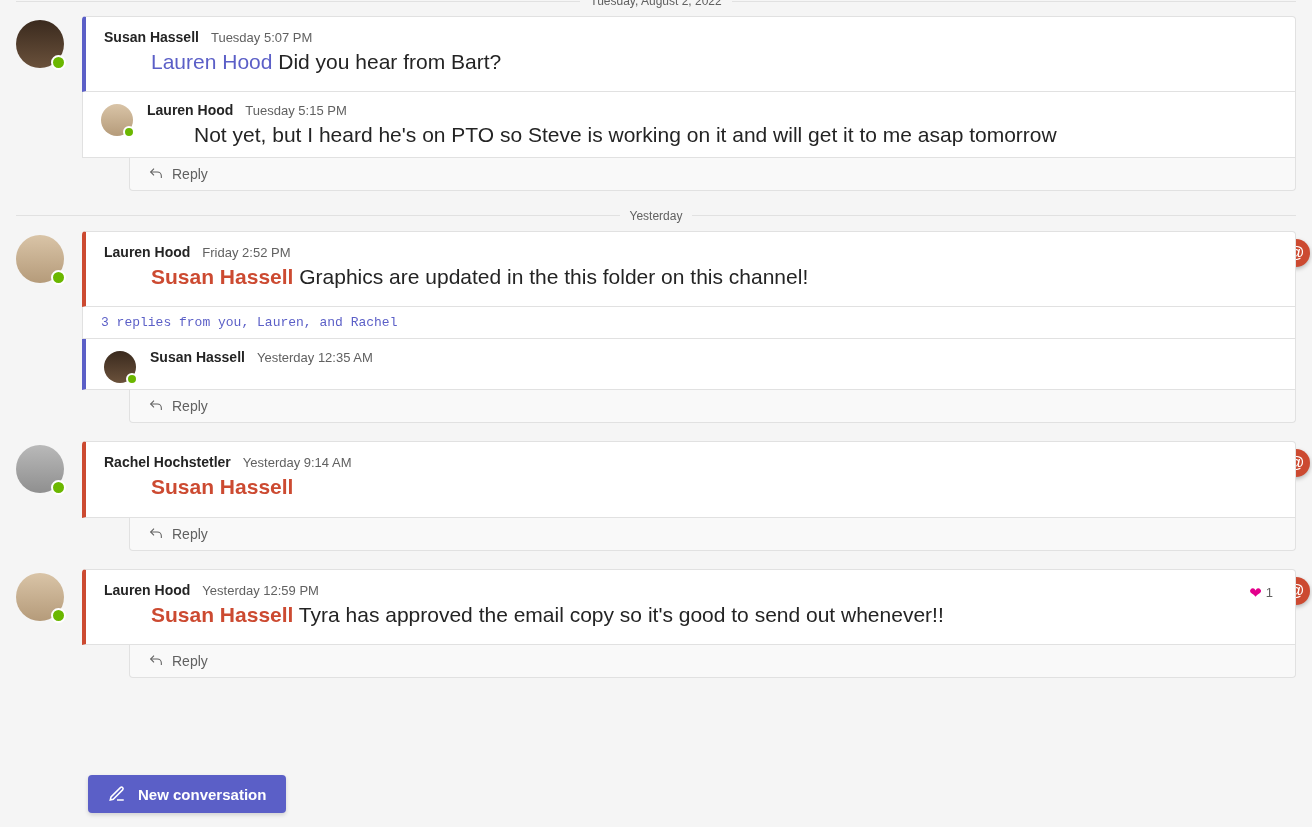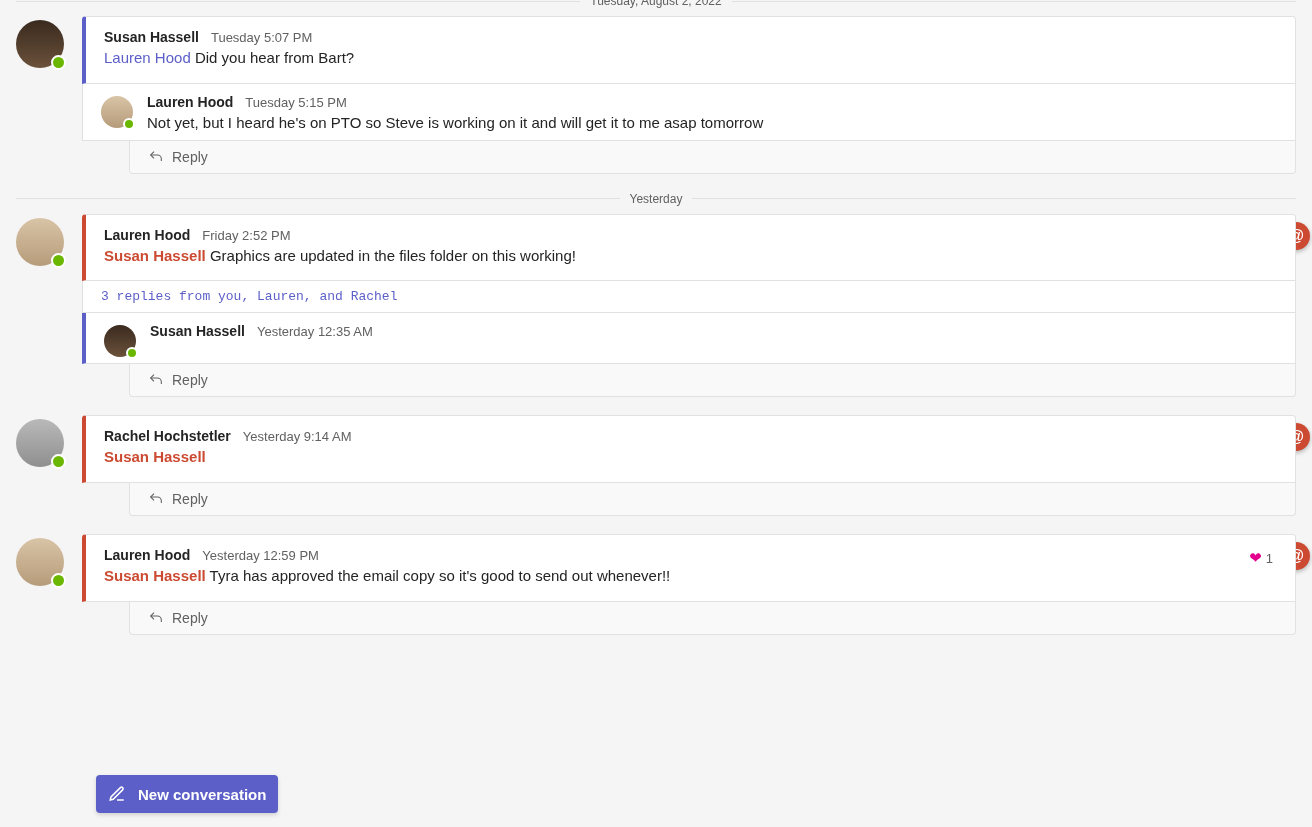--- a/index.html
+++ b/index.html
@@ -86,21 +86,21 @@
 
   .msg-header {
     display: flex;
     align-items: baseline;
     gap: 12px;
     margin-bottom: 2px;
   }
   .author { font-weight: 600; font-size: 14px; color: #242424; }
   .timestamp { font-size: 13px; color: #616161; }
 
-  .msg-text { font-size: 15px; line-height: 1.45; color: #242424; }
+  .msg-text { font-size: 21px; line-height: 1.45; color: #242424; margin-left: 47px; }
   .mention-link { color: #5b5fc7; }
   .mention-bold { color: #cc4a31; font-weight: 700; }
 
   .nested-block {
     background: #fff;
     border: 1px solid #e1e1e1;
     border-top: none;
     padding: 10px 18px 6px 18px;
   }
   .nested-block.with-border-left {
@@ -164,27 +164,27 @@
     display: flex;
     align-items: center;
     gap: 4px;
     font-size: 13px;
     color: #616161;
   }
   .reaction .heart { color: #e3008c; font-size: 15px; }
 
   .new-convo {
     position: absolute;
-    left: 96px;
+    left: 88px;
     bottom: 14px;
     background: #5b5fc7;
     color: #fff;
     border: none;
     border-radius: 4px;
-    padding: 10px 12px;
+    padding: 10px 20px;
     font-size: 15px;
     font-weight: 600;
     display: flex;
     align-items: center;
     gap: 12px;
     cursor: pointer;
     box-shadow: 0 2px 4px rgba(0,0,0,0.15);
   }
   .new-convo svg { width: 18px; height: 18px; }
 
@@ -251,21 +251,21 @@
       <div class="presence"></div>
     </div>
     <div class="thread-body">
       <div class="at-badge">@</div>
       <div class="main-msg accent-orange">
         <div class="msg-header">
           <span class="author">Lauren Hood</span>
           <span class="timestamp">Friday 2:52 PM</span>
         </div>
         <div class="msg-text">
-          <span class="mention-bold">Susan Hassell</span><span> Graphics are updated in the files folder on this working!</span>
+          <span class="mention-bold">Susan Hassell</span><span> Graphics are updated in the this folder on this channel!</span>
         </div>
       </div>
       <div class="replies-link">3 replies from you, Lauren, and Rachel</div>
       <div class="nested-block with-border-left">
         <div class="nested-msg">
           <div class="avatar susan small">
             <div class="presence"></div>
           </div>
           <div class="nested-content">
             <div class="msg-header">

